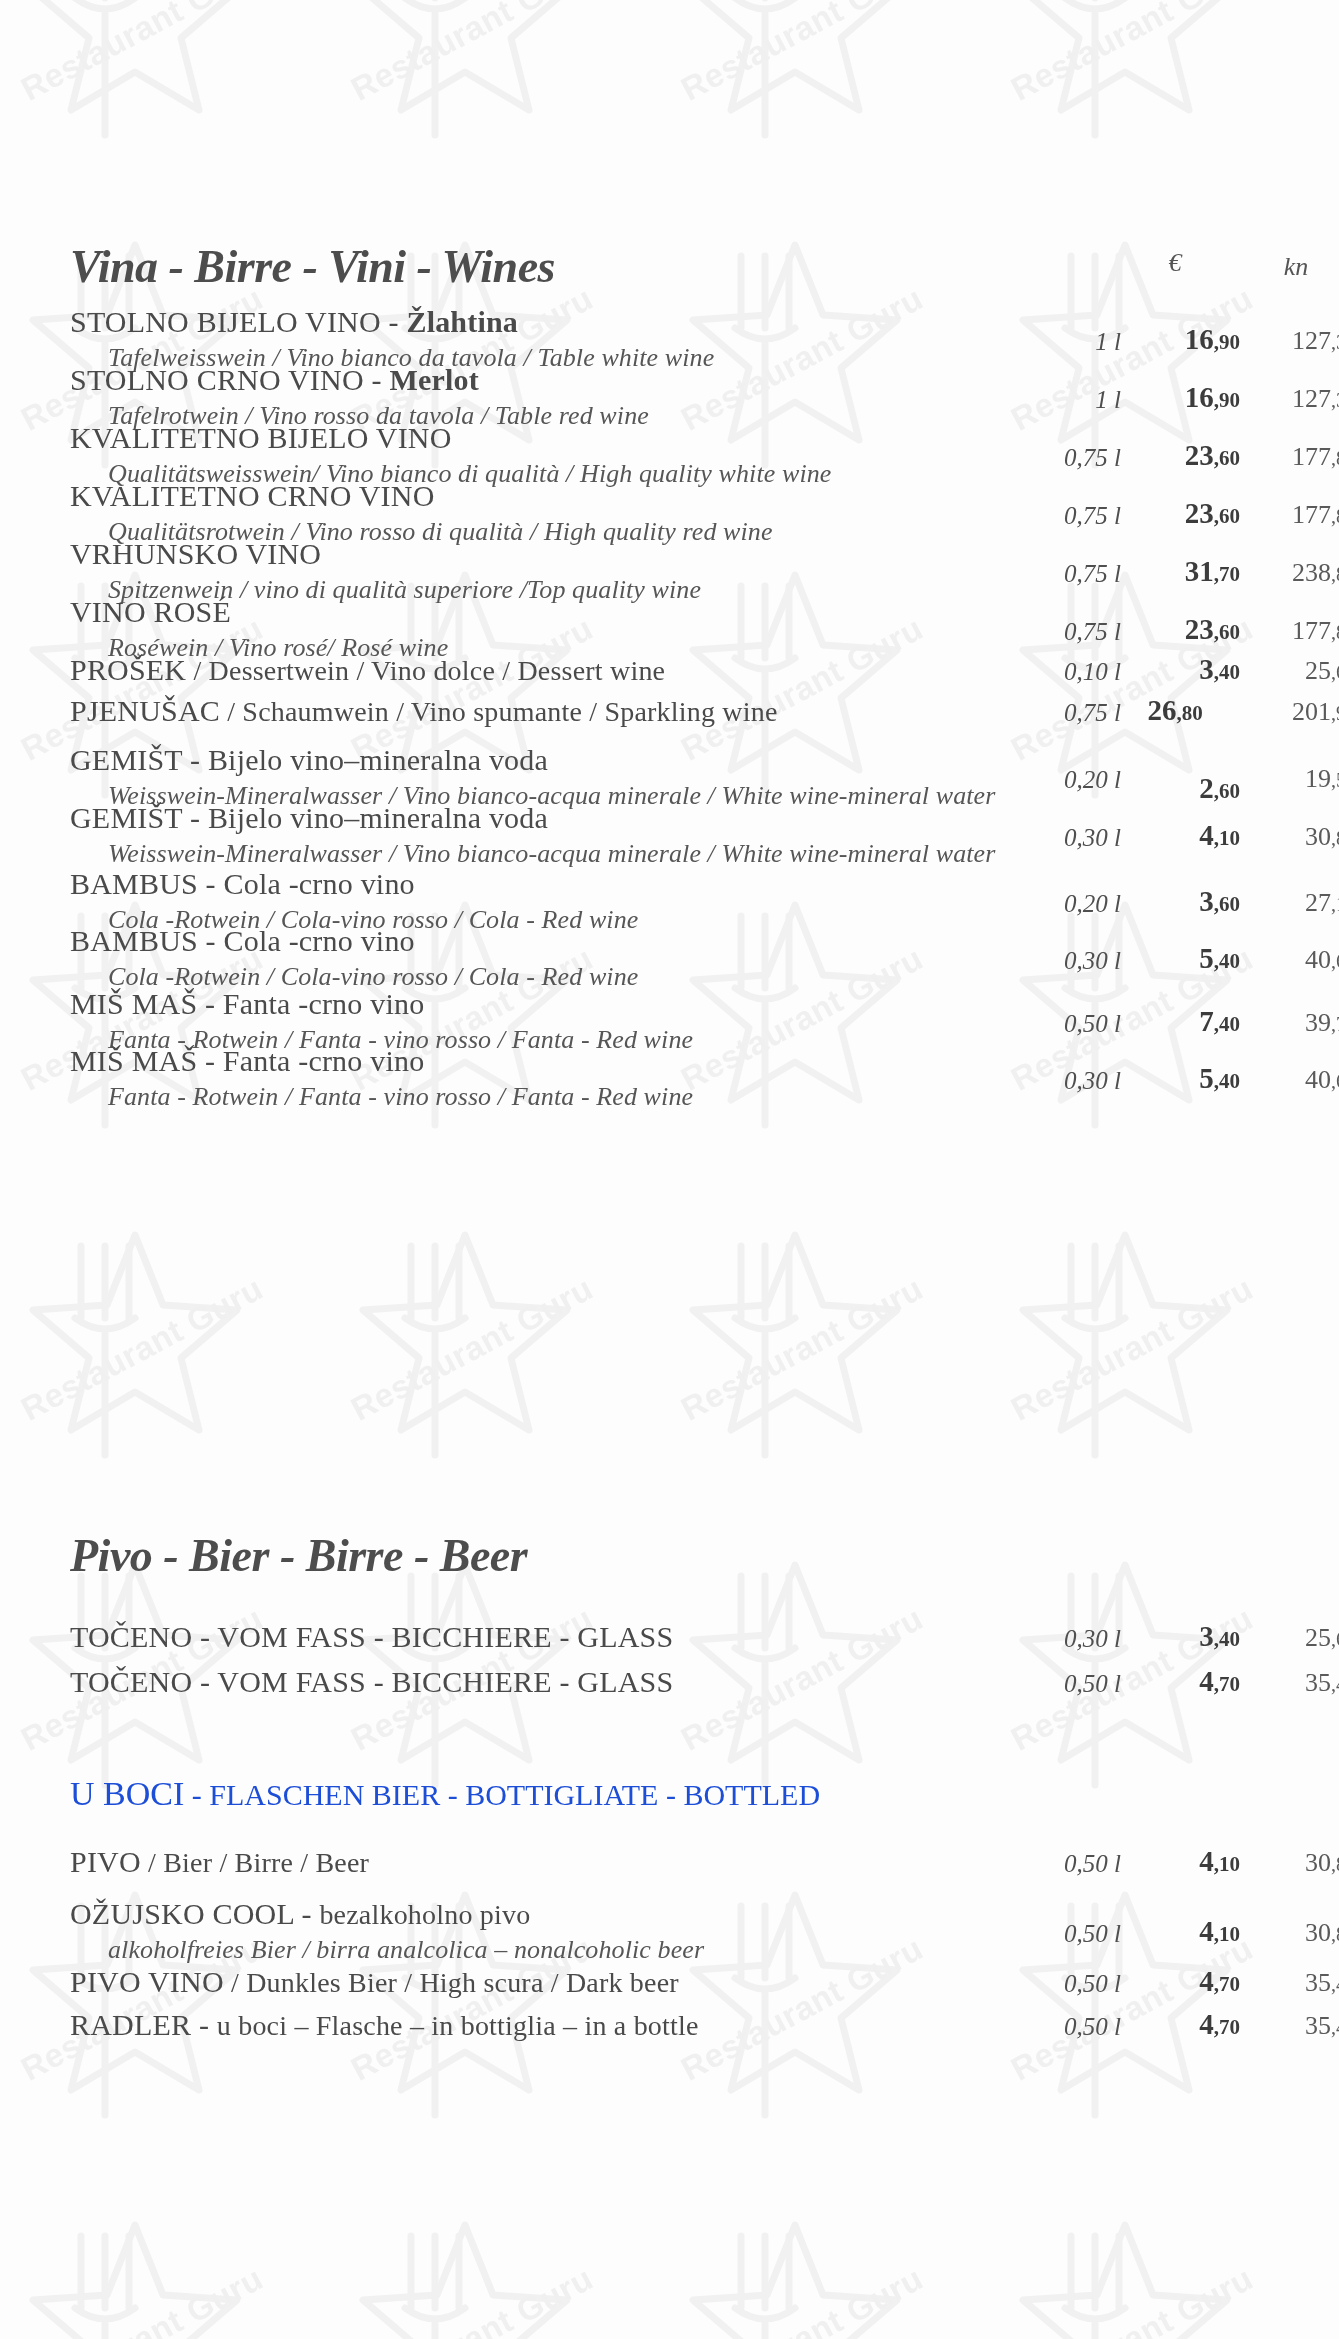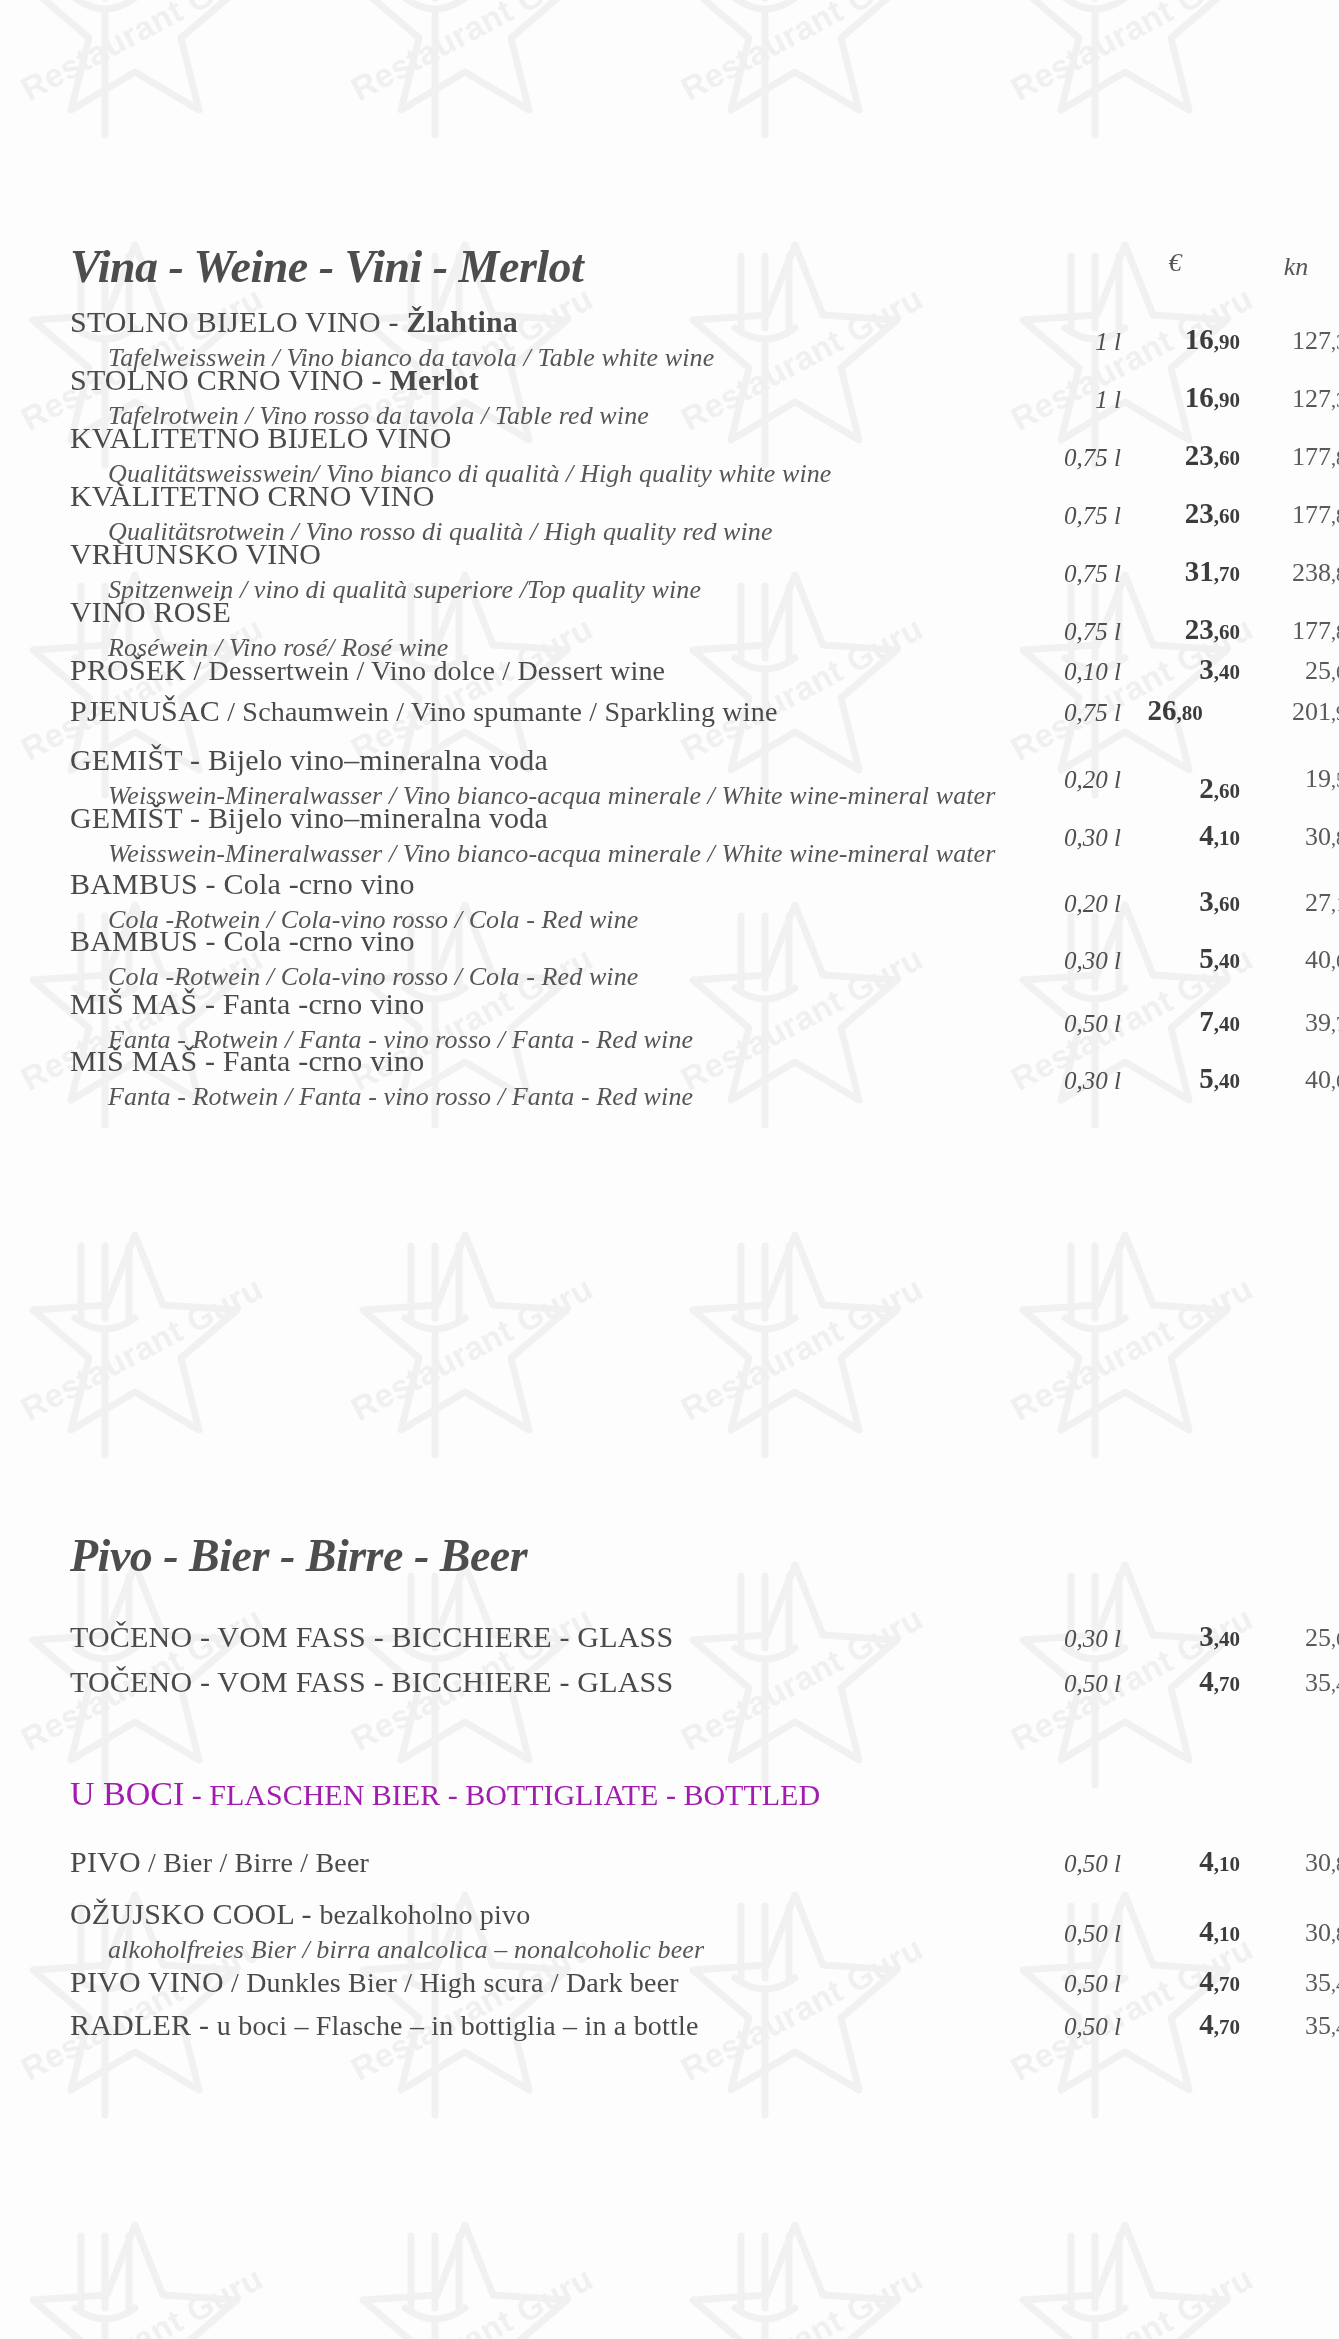--- a/index.html
+++ b/index.html
@@ -134,21 +134,21 @@
     font-size:26px;
     color:#5a5a5a;
   }
   .kn .dec{ font-size:20px; }
 
   
   .sub-head{
     position:absolute;
     left:0;
     font-size:30px;
-    color:#a21caf;
+    color:#1d4ed8;
     white-space:nowrap;
   }
   .sub-head .big{ font-size:34px; }
 </style>
 </head>
 <body>
 
 <div id="watermark">
     <div class="wm-tile" style="left: -15px; top: -120px;">
       <svg viewBox="0 0 300 300" xmlns="http://www.w3.org/2000/svg">
@@ -668,21 +668,21 @@
       <path d="M120 134 L120 255"></path>
     </g>
   </svg>
     </div>
     <div class="wm-text" style="left: 1335px; top: 2385px;">Restaurant Guru</div>
   </div>
 
 <div id="page">
   <div class="sheet">
 
-    <div class="section-head" style="position:absolute; left:0; top:240px;">Vina - Weine - Vini - Merlot</div>
+    <div class="section-head" style="position:absolute; left:0; top:240px;">Vina - Birre - Vini - Wines</div>
 
     <div class="cur-head" style="left:1040px; top:248px; width:130px;">€</div>
     <div class="cur-head" style="left:1166px; top:252px; width:120px;">kn</div>
 
     <div id="wine-rows">
         <div class="row" style="top: 305px;">
           <div class="name"><span>STOLNO BIJELO VINO - </span><span class="bold">Žlahtina</span></div>
           <div class="desc" style="top: 38px;">Tafelweisswein / Vino bianco da tavola / Table white wine</div>
           <div class="vol" style="top: 23px;">1 l</div>
           <div class="eur" style="top: 18px;"><span>16</span><span class="dec">,90</span></div>

